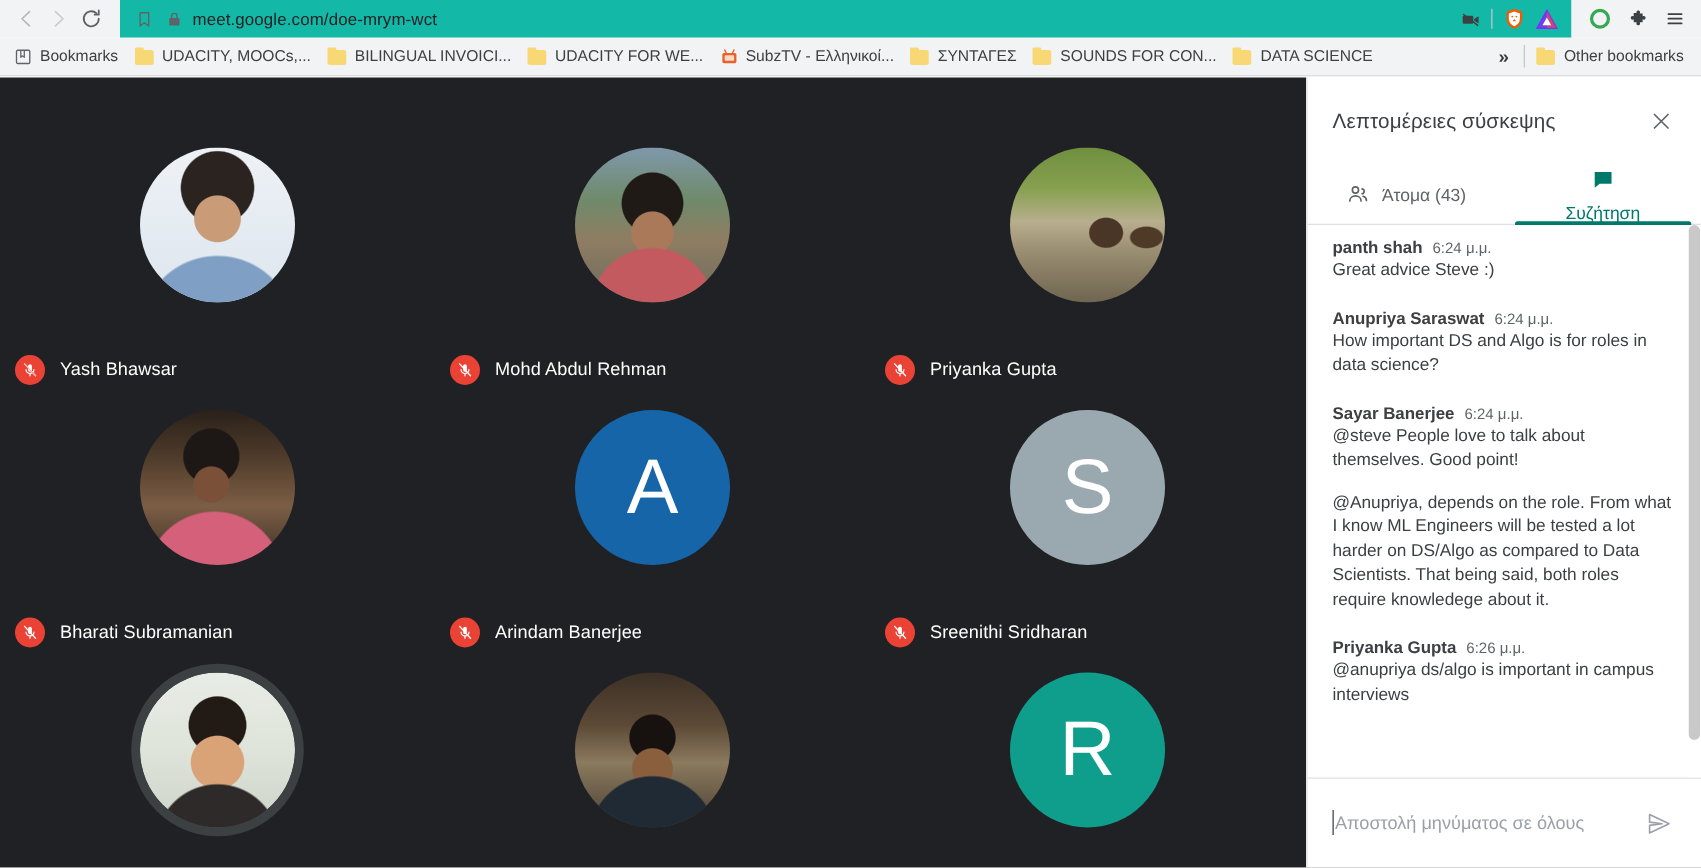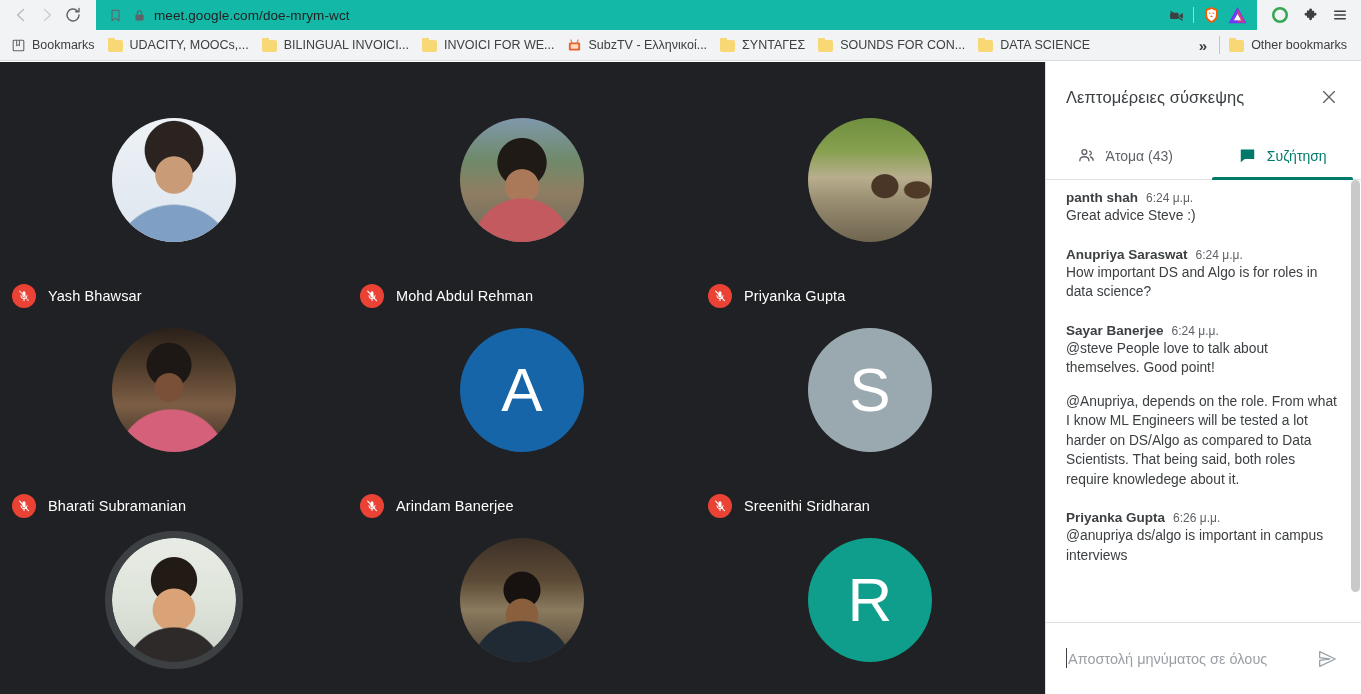--- a/index.html
+++ b/index.html
@@ -216,21 +216,21 @@
     position: relative;
   }
   .panel-tab {
     flex: 1 1 50%;
     display: flex; align-items: center; justify-content: center;
     gap: 9px;
     font-size: 14px;
     color: #5f6368;
     position: relative;
   }
-  .panel-tab.active { color: #00796b; }
+  .panel-tab.active { color: #00796b; flex-direction: column; }
   .panel-tab.active::after {
     content: '';
     position: absolute; left: 8px; right: 8px; bottom: -1px;
     height: 3px; background: #00796b; border-radius: 2px 2px 0 0;
   }
   .tab-icon { display:flex; align-items:center; justify-content:center; width:20px; height:20px; }
 
   .chat-scroll {
     flex: 1 1 auto;
     overflow: hidden;
@@ -402,21 +402,21 @@
       <span class="bm-label">UDACITY, MOOCs,...</span>
     </div>
 
     <div class="bm-item">
       <span class="bm-folder-icon"></span>
       <span class="bm-label">BILINGUAL INVOICI...</span>
     </div>
 
     <div class="bm-item">
       <span class="bm-folder-icon"></span>
-      <span class="bm-label">INVOICI FOR WE...</span>
+      <span class="bm-label">UDACITY FOR WE...</span>
     </div>
 
     <div class="bm-item">
       <span class="bm-fav-icon">
         <svg width="15" height="15" viewBox="0 0 24 24">
           <rect x="3" y="7" width="18" height="13" rx="2" fill="#e8622c"></rect>
           <rect x="6" y="10" width="12" height="7" rx="1" fill="#ffd9c4"></rect>
           <path d="M8 7 L6 3 M16 7 L18 3" stroke="#e8622c" stroke-width="1.7" stroke-linecap="round"></path>
         </svg>
       </span>

